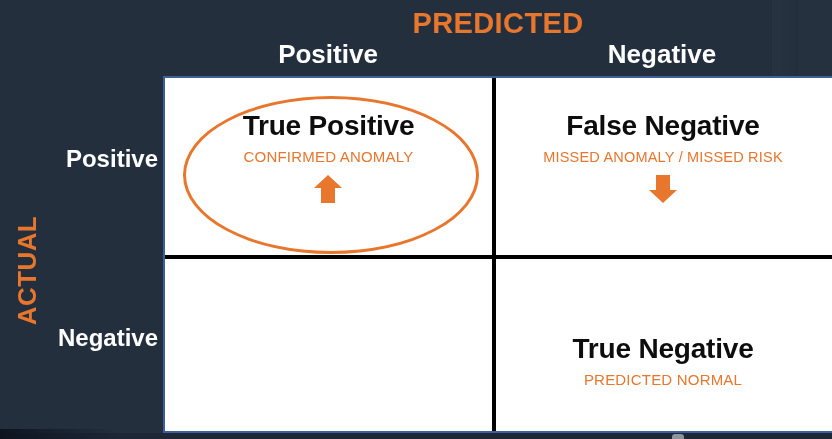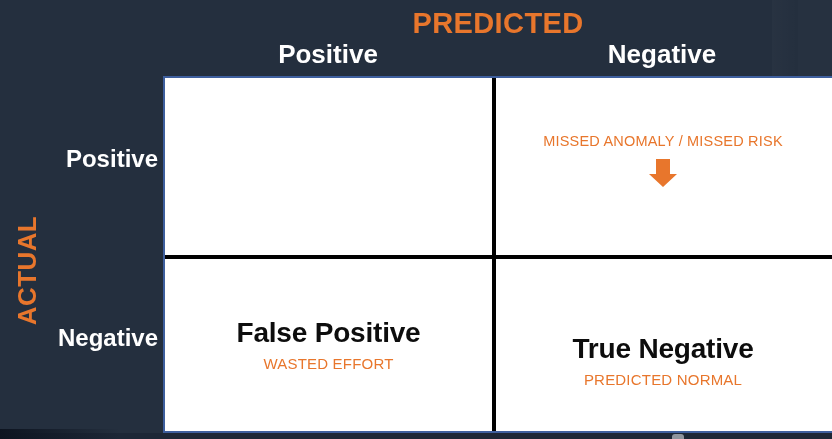--- a/index.html
+++ b/index.html
@@ -225,37 +225,46 @@
   <div class="col-head negative">Negative</div>
 
   <div class="row-head positive">Positive</div>
   <div class="row-head negative">Negative</div>
 
   <div class="matrix">
 
     <div class="vdiv"></div>
     <div class="hdiv"></div>
 
+    <div class="cell tp">
+      <div class="stack">
+        <div class="cell-title">True Positive</div>
+        <div class="cell-sub">CONFIRMED ANOMALY</div>
+        <div class="arrow-wrap">
+          <svg width="30" height="32" viewBox="0 0 30 32">
+            <polygon points="15,2 29,15 22,15 22,30 8,30 8,15 1,15" fill="#e8762c"></polygon>
+          </svg>
+        </div>
+      </div>
+      <div class="ellipse tp"></div>
+    </div>
 
     <div class="cell fn">
       <div class="stack">
+        <div class="cell-title">False Negative</div>
         <div class="cell-sub">MISSED ANOMALY / MISSED RISK</div>
         <div class="arrow-wrap">
           <svg width="30" height="32" viewBox="0 0 30 32">
             <polygon points="15,30 29,17 22,17 22,2 8,2 8,17 1,17" fill="#e8762c"></polygon>
           </svg>
         </div>
       </div>
 
     </div>
 
-    <div class="cell fp">
-      <div class="cell-title">False Positive</div>
-      <div class="cell-sub">WASTED EFFORT</div>
-    </div>
 
     <div class="cell tn">
       <div class="cell-title">True Negative</div>
       <div class="cell-sub">PREDICTED NORMAL</div>
     </div>
 
   </div>
 
   <div class="bottom-strip"></div>
   <div class="left-vignette"></div>

